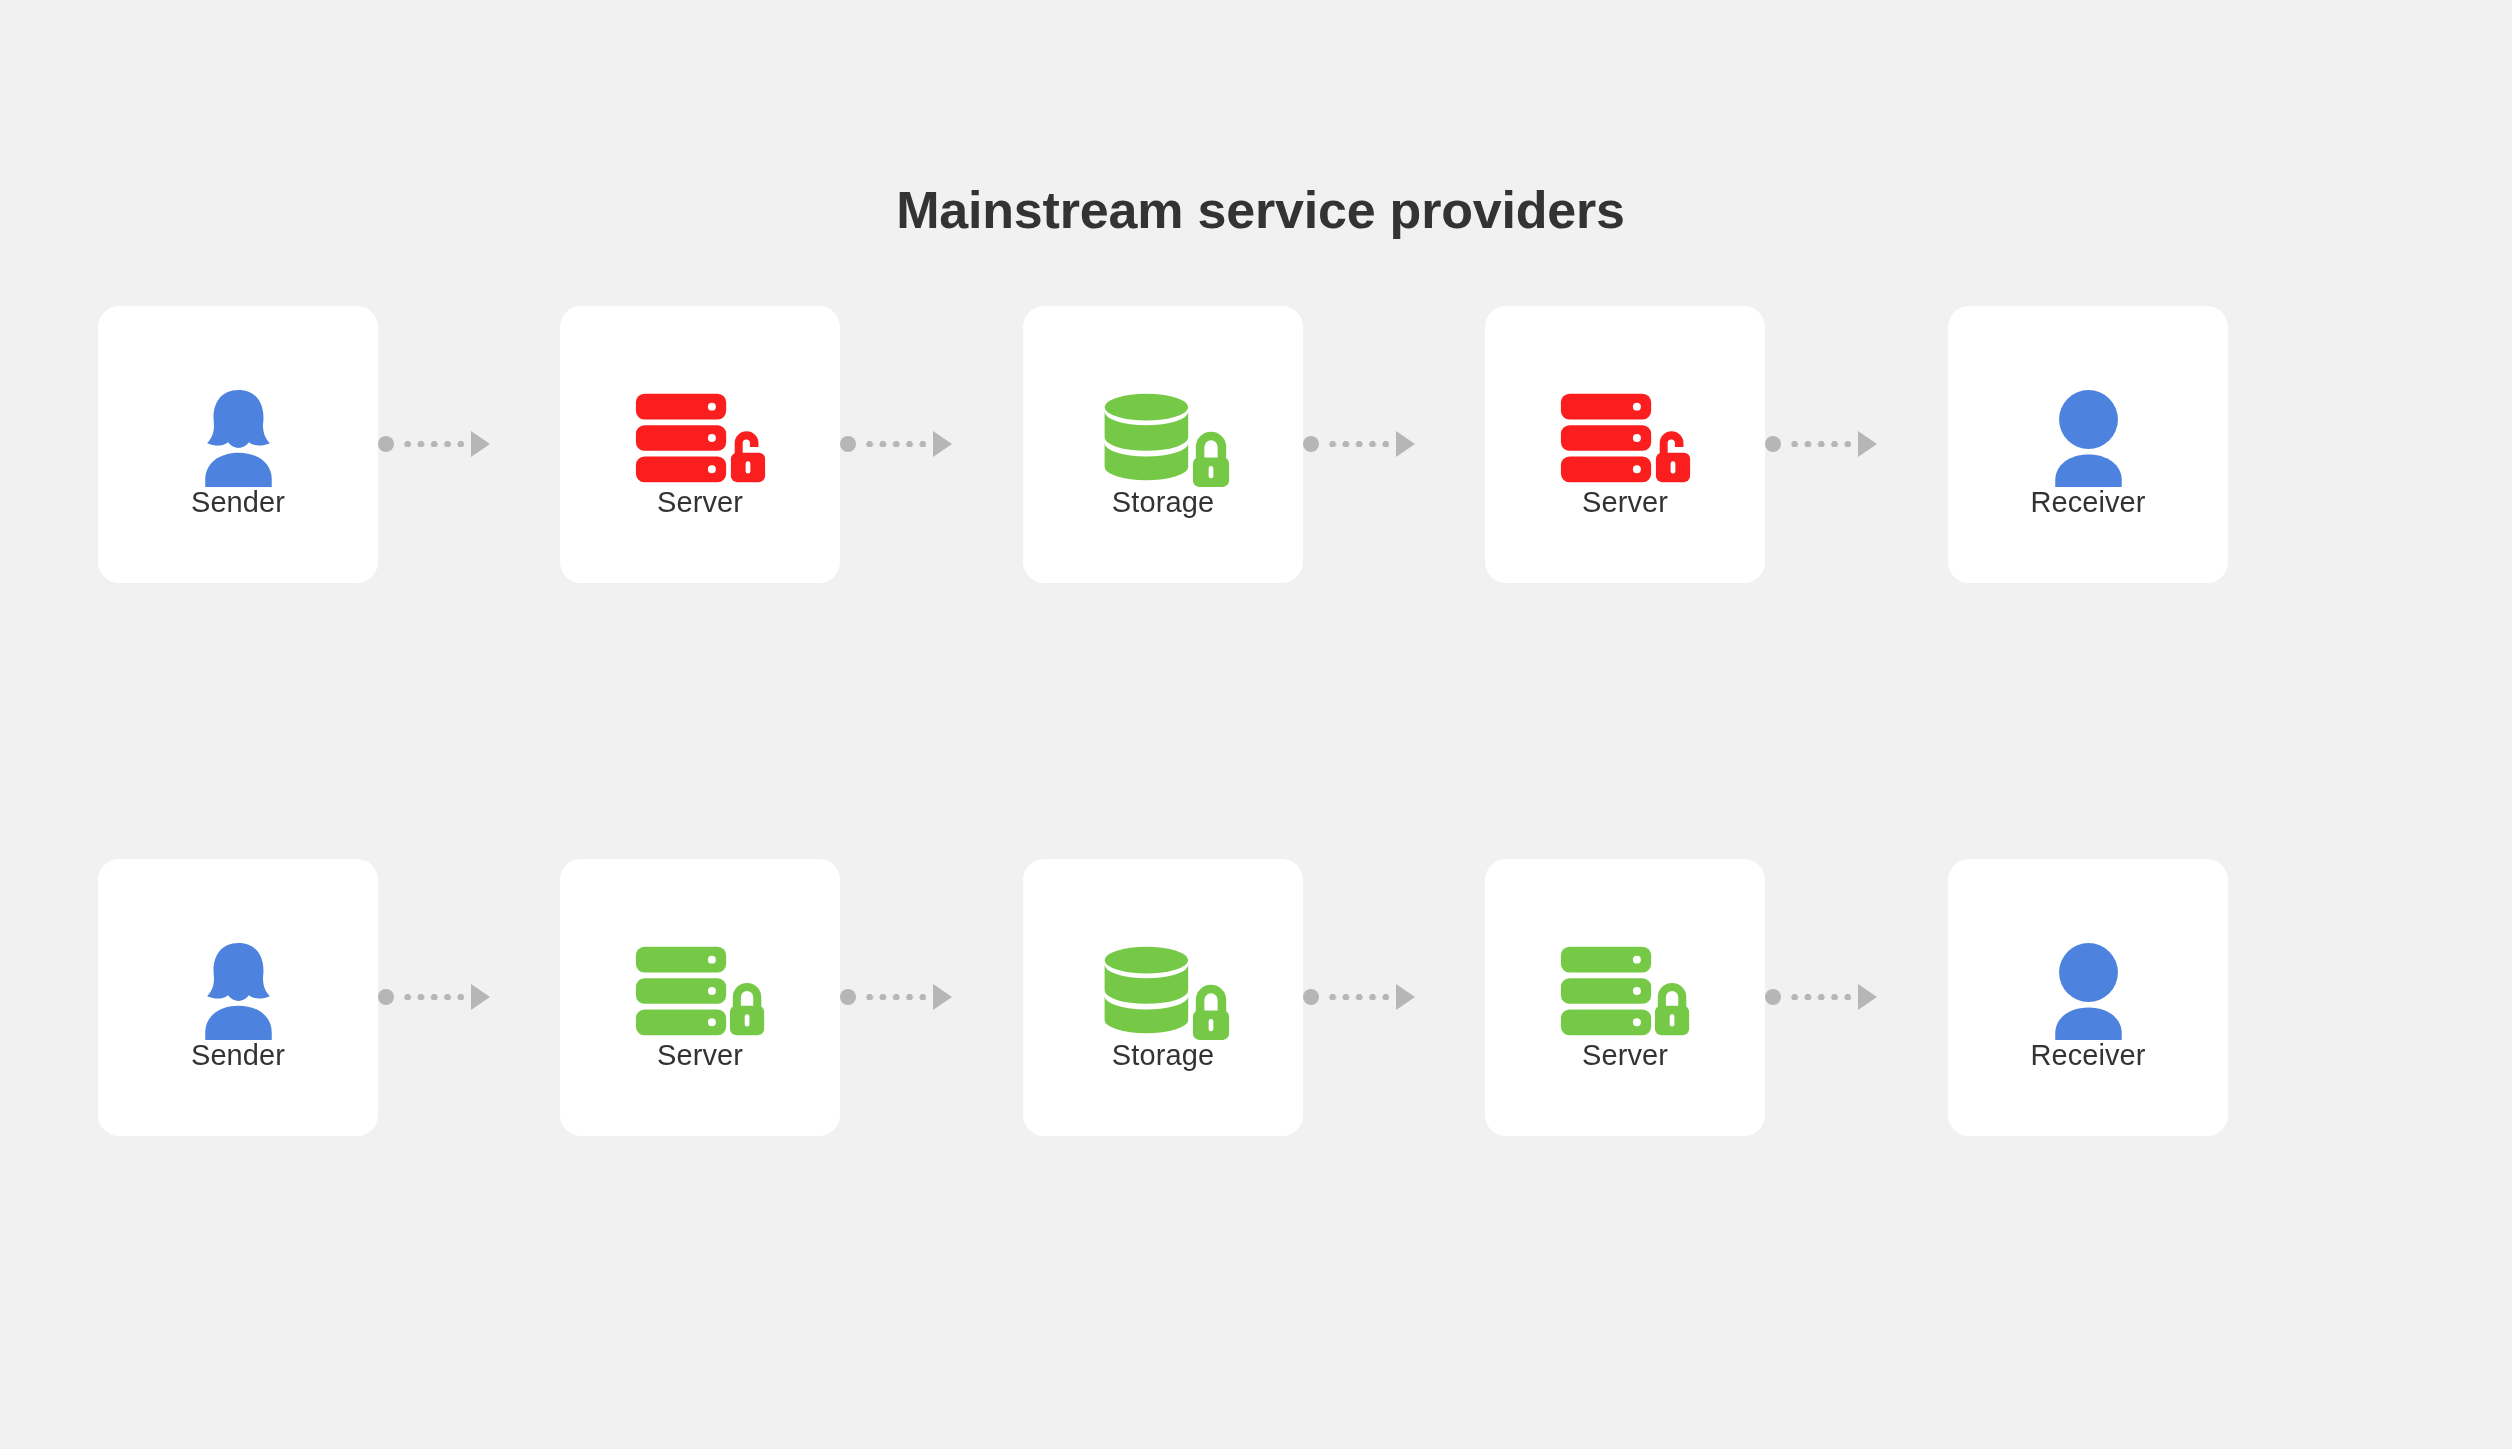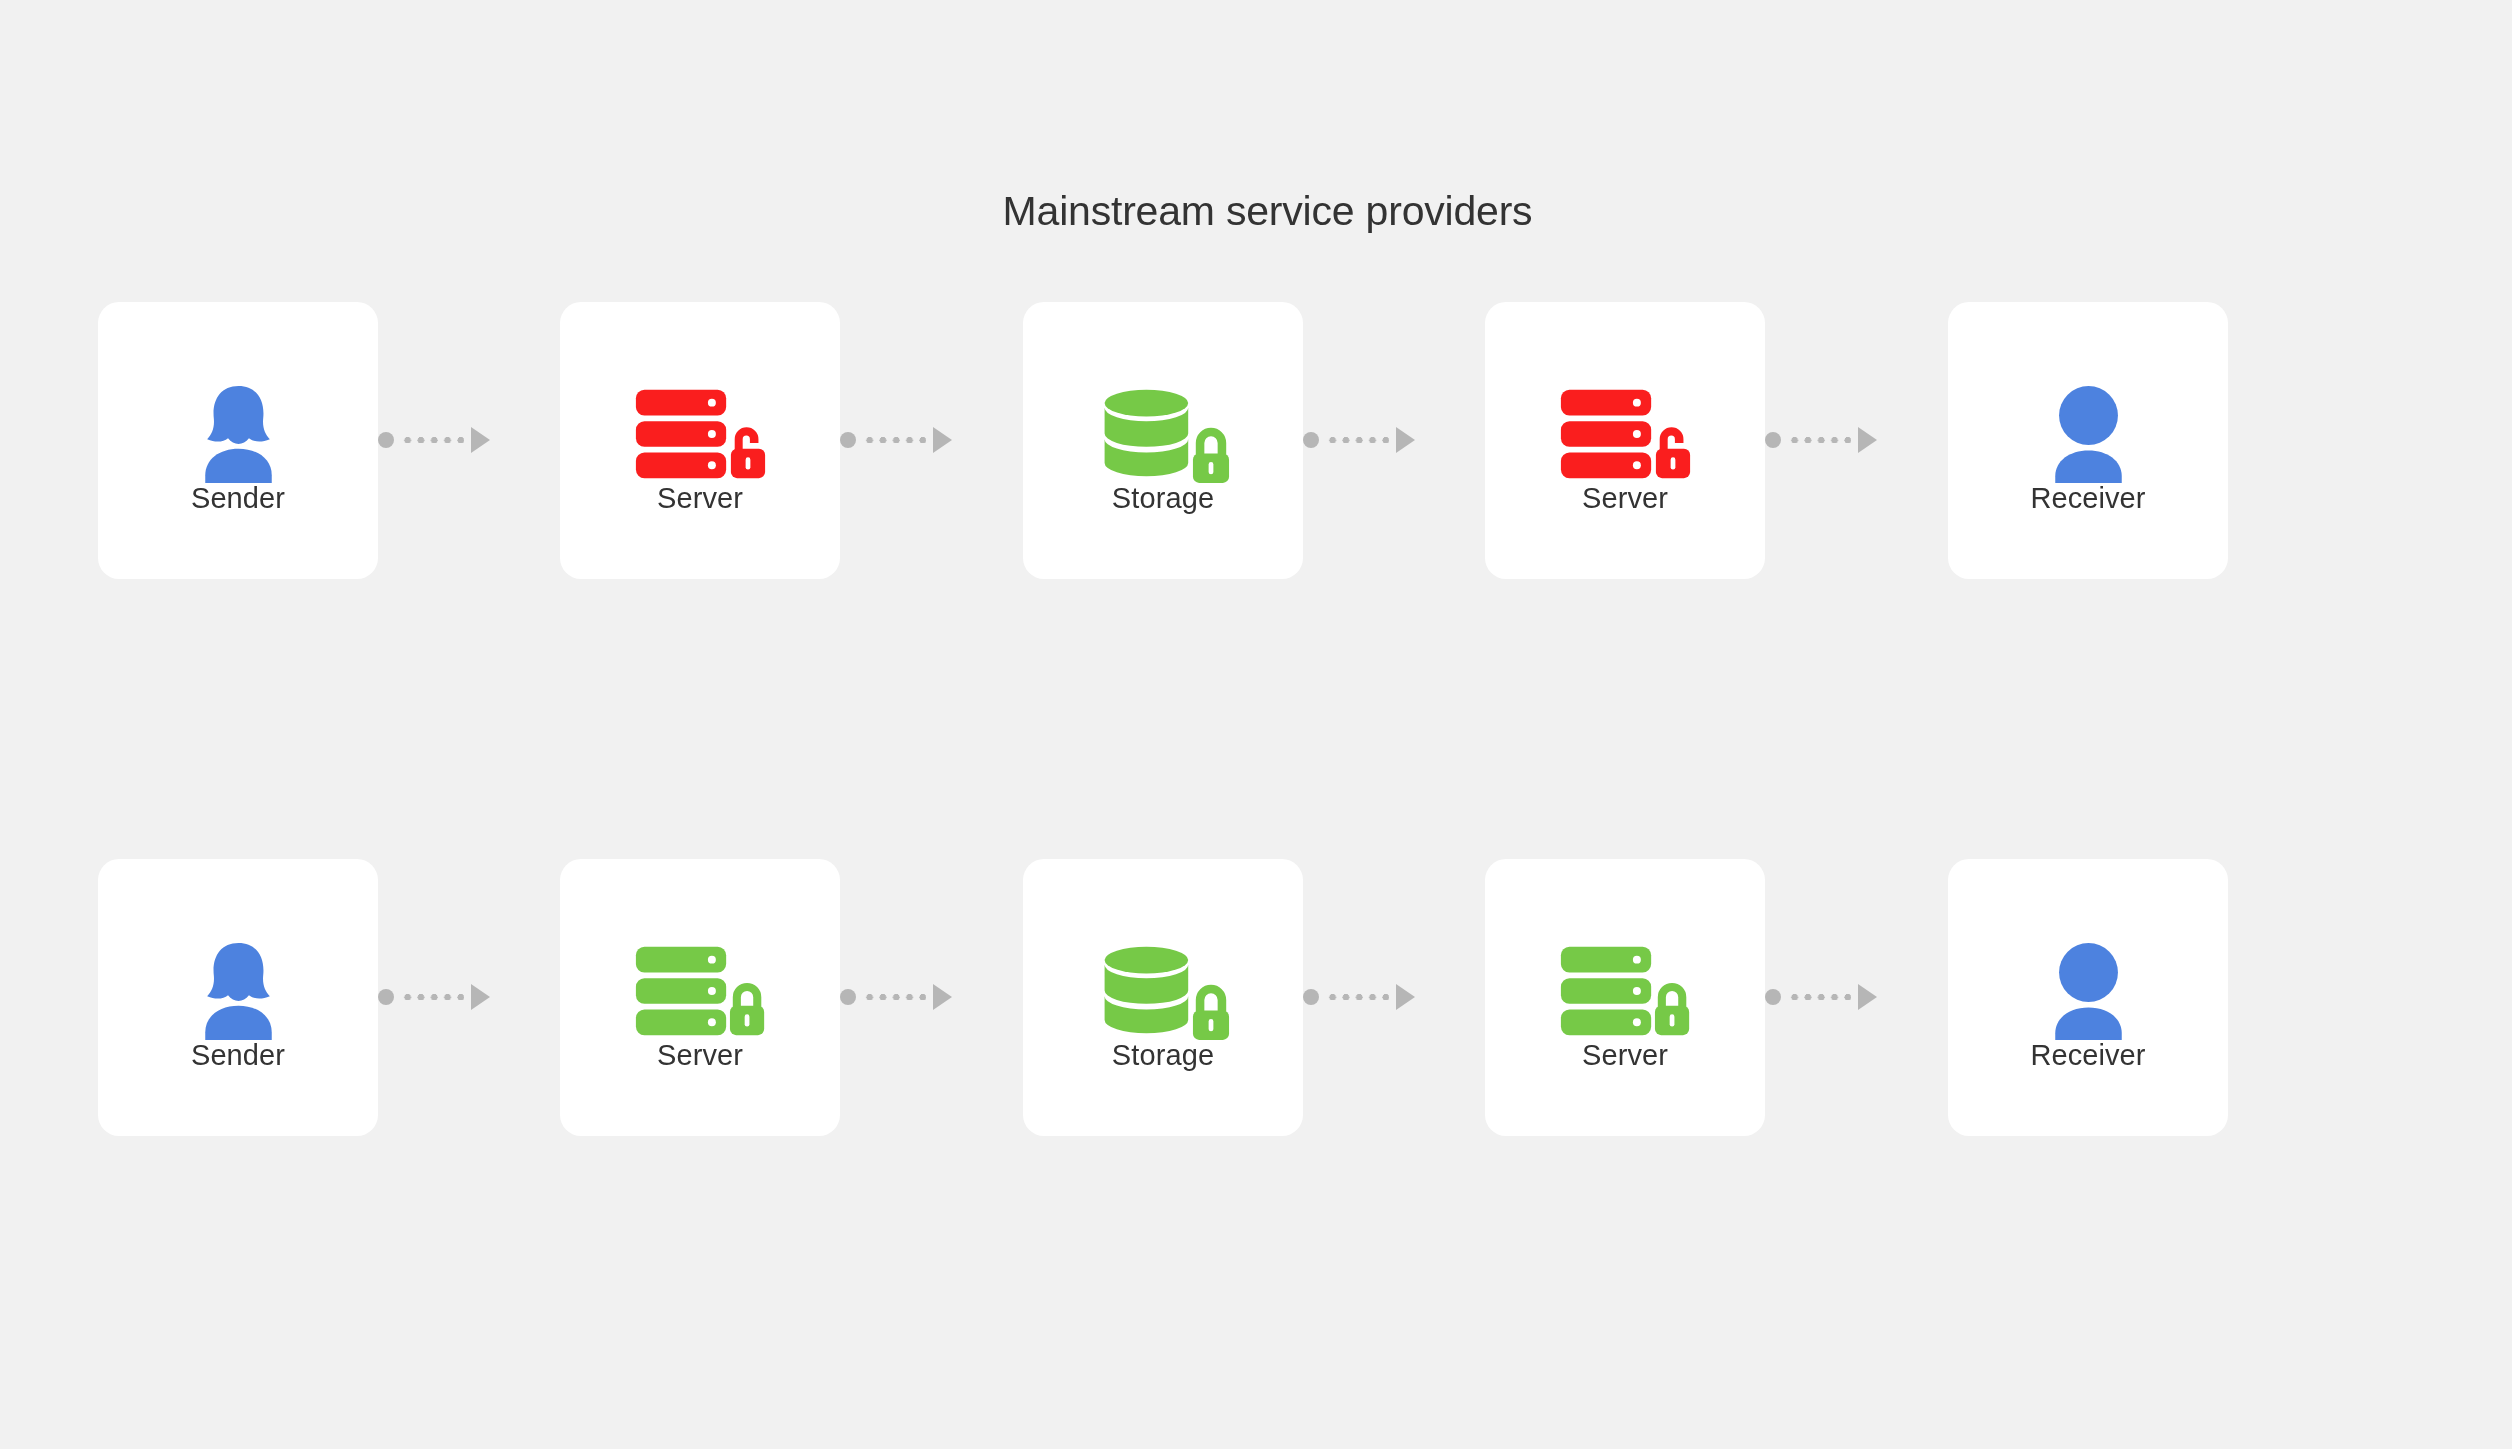--- a/index.html
+++ b/index.html
@@ -22,26 +22,26 @@
 
   
   .section {
     position: absolute;
     left: 0;
     width: 2512px;
   }
   .section-title {
     width: 2317px;
     text-align: center;
-    font-size: 41px;
-    font-weight: normal;
+    font-size: 52px;
+    font-weight: bold;
     color: #333333;
     letter-spacing: -0.2px;
     line-height: 1;
-    margin: 11px;
+    margin: 4px;
     padding: 0;
   }
 
   .row {
     position: relative;
     height: 277px;
     width: 2317px;
   }
 
   

